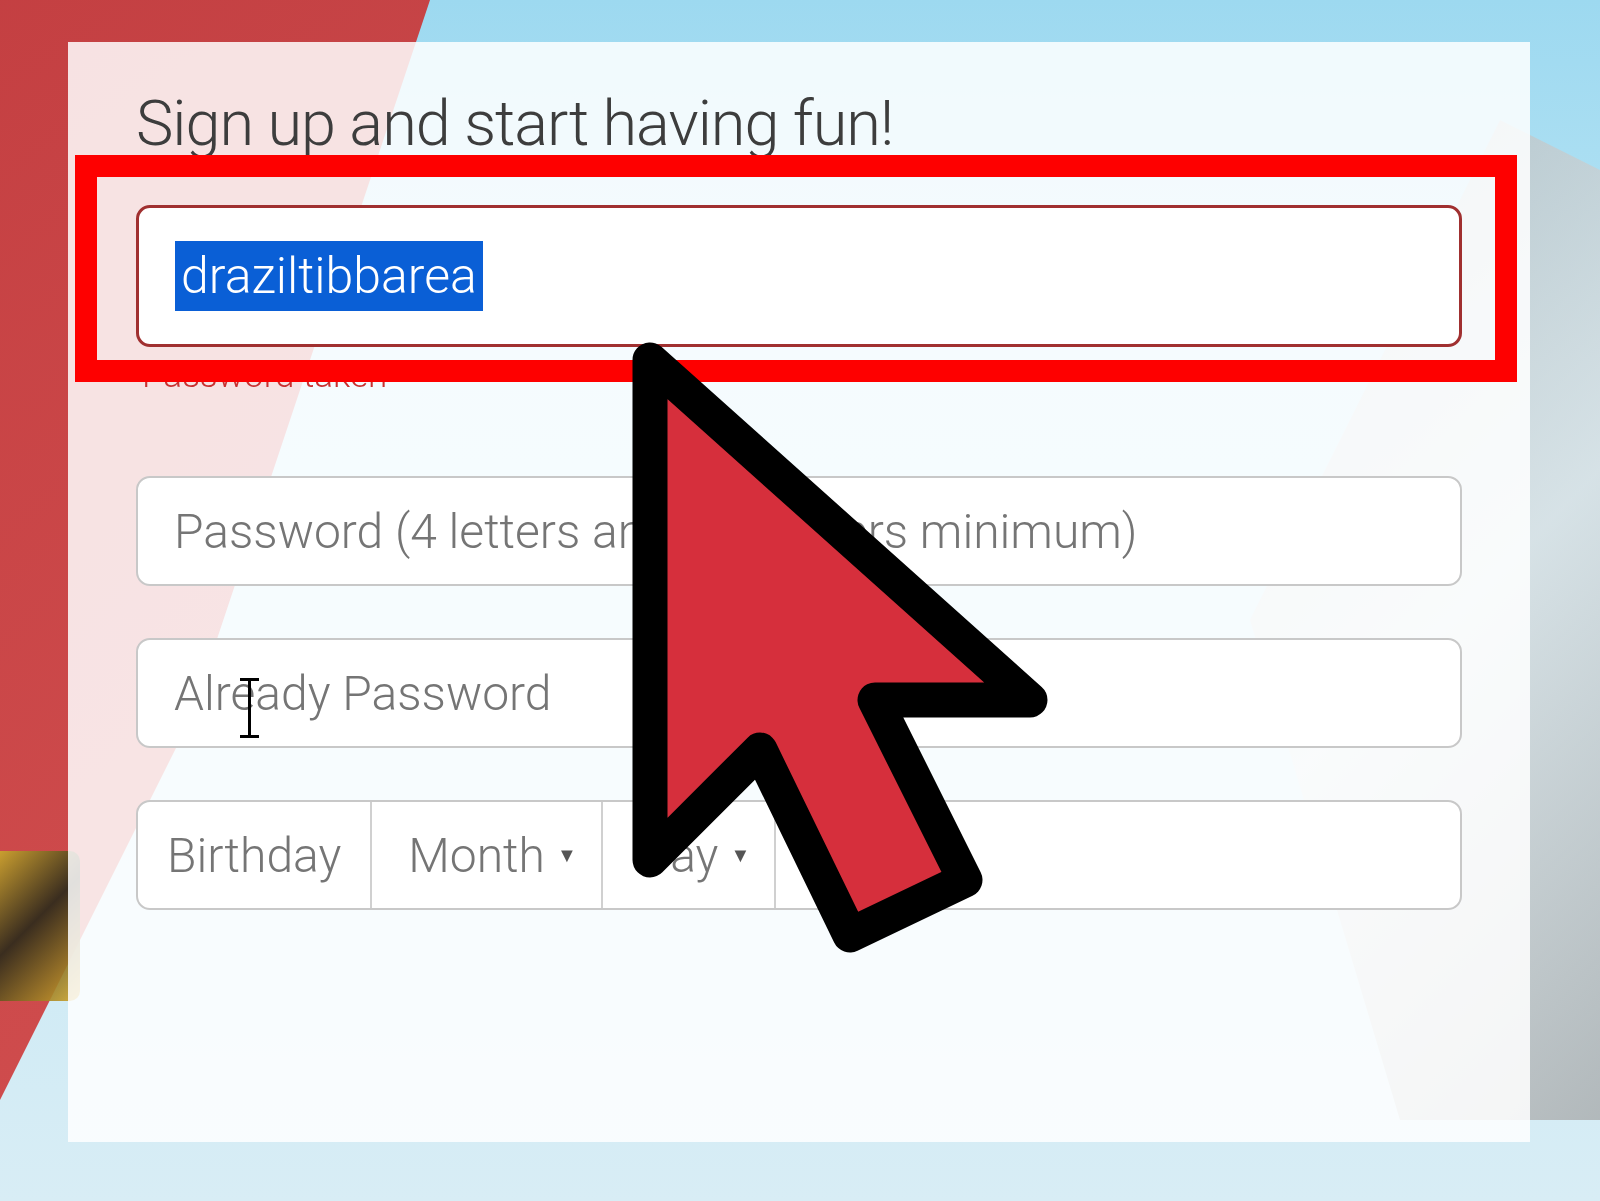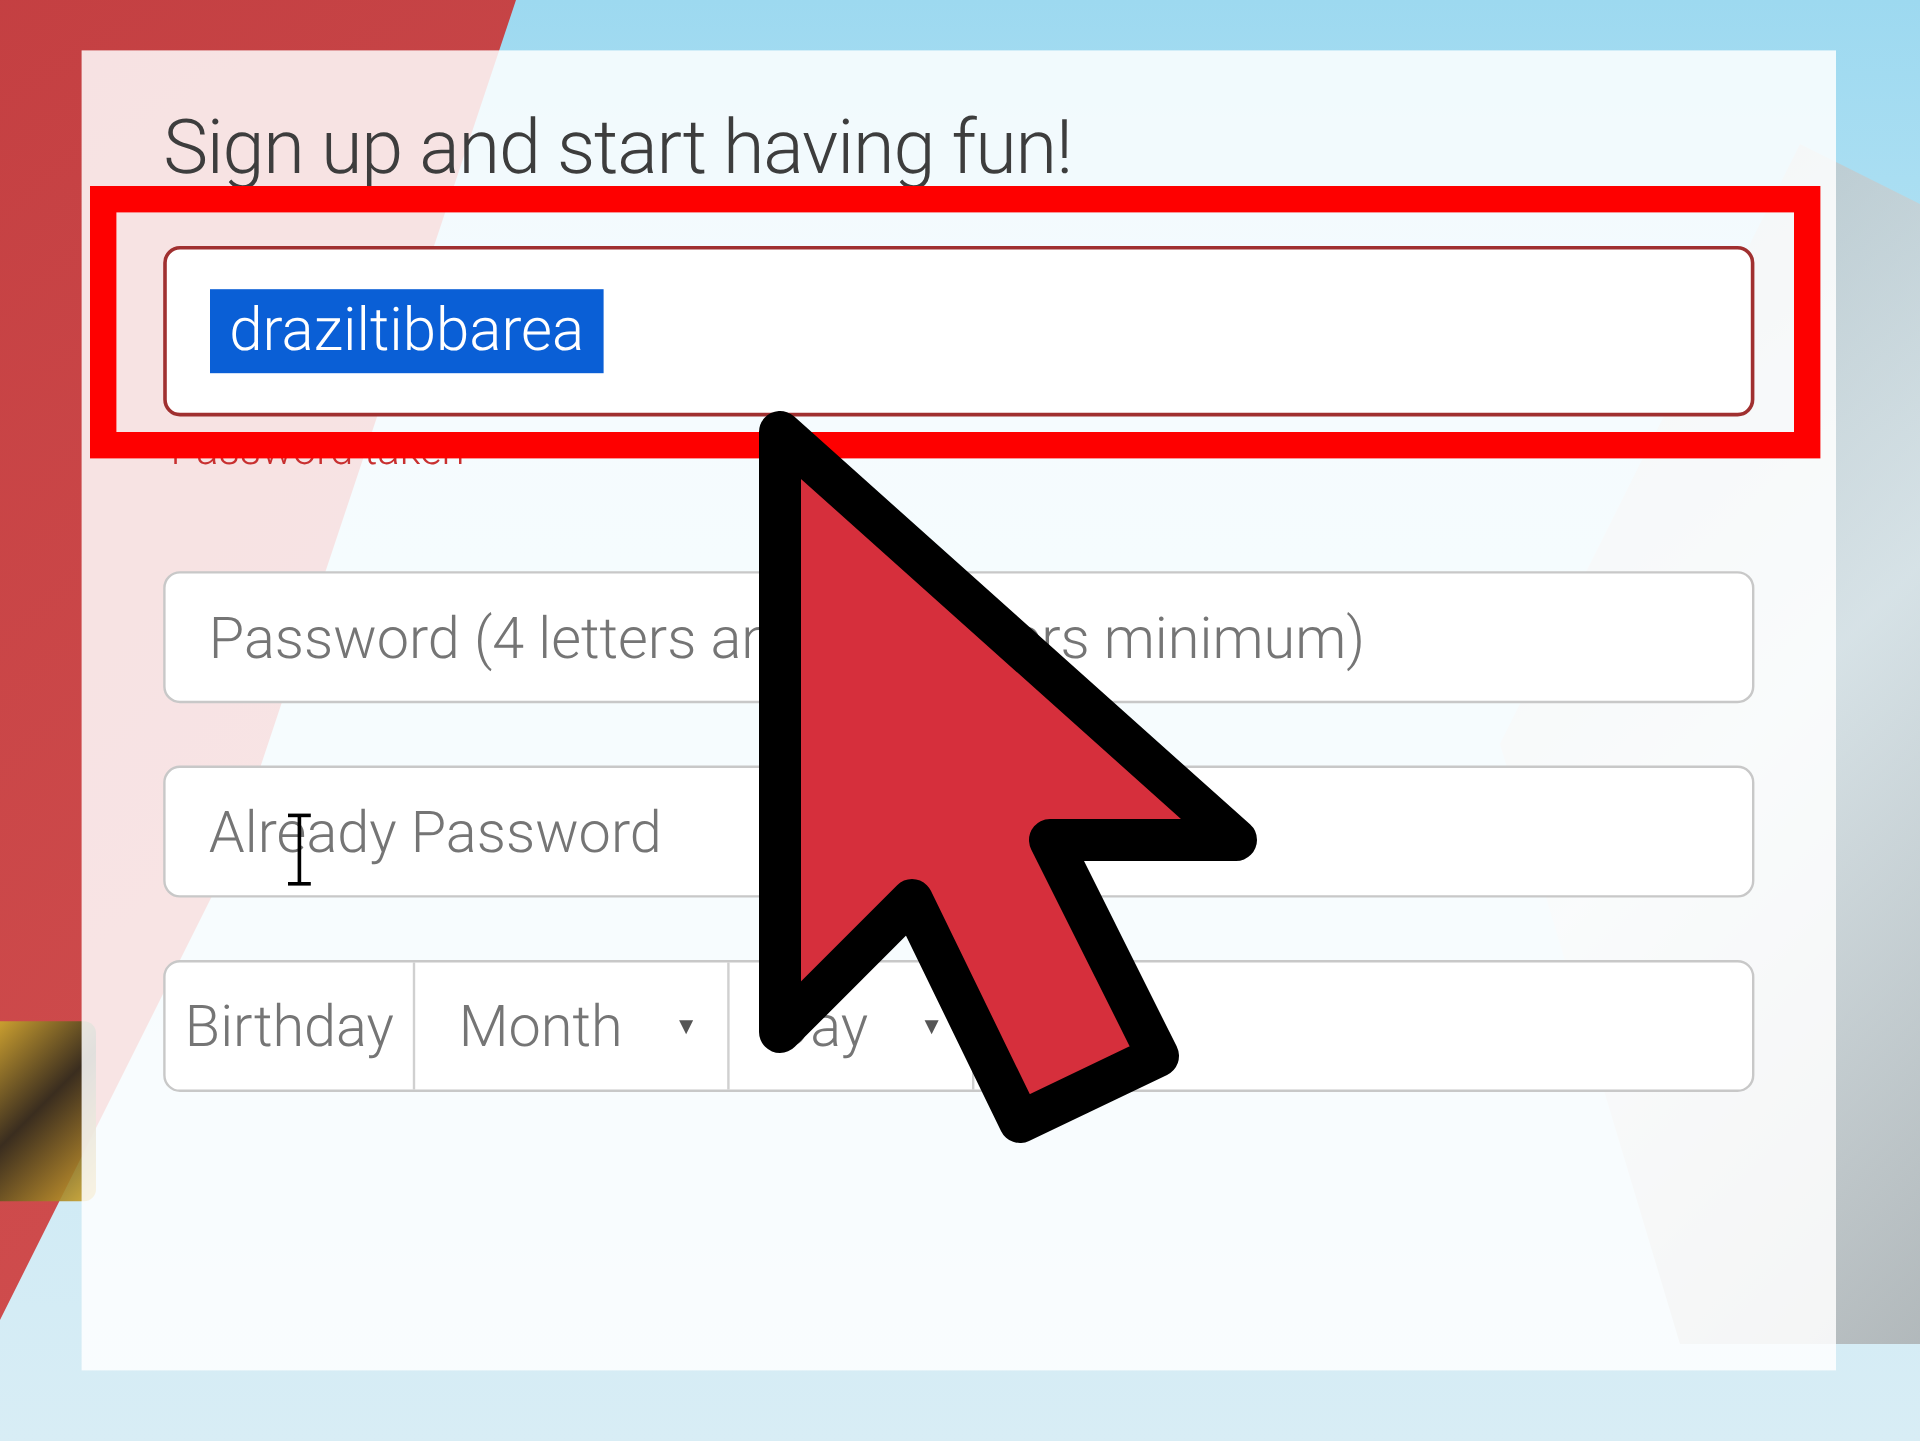--- a/index.html
+++ b/index.html
@@ -106,21 +106,21 @@
     
     .username-field {
       height: 142px;
       border: 3px solid #a03030;
       margin-bottom: 8px;
     }
     
     .selected-text {
       background: #0a5fd6;
       color: #ffffff;
-      padding: 6px 16px;
+      padding: 6px 6px;
       font-size: 50px;
       font-weight: 300;
     }
     
     .error-message {
       font-size: 35px;
       color: #c83030;
       font-weight: 300;
       margin-bottom: 80px;
       margin-left: 6px;
@@ -134,37 +134,37 @@
       border-radius: 14px;
       display: flex;
       align-items: center;
       margin-bottom: 52px;
     }
     
     .birthday-label {
       font-size: 48px;
       color: #757575;
       font-weight: 300;
-      padding: 0 16px;
+      padding: 0 29px;
       border-right: 2px solid #d0d0d0;
       height: 100%;
       display: flex;
       align-items: center;
     }
     
     .birthday-select {
       font-size: 48px;
       color: #757575;
       font-weight: 300;
       padding: 0 24px 0 36px;
       border-right: 2px solid #d0d0d0;
       height: 100%;
       display: flex;
       align-items: center;
-      gap: 43px;
+      gap: 12px;
     }
     
     .birthday-select:last-child {
       border-right: none;
     }
     
     .dropdown-arrow {
       font-size: 20px;
       color: #555;
     }

